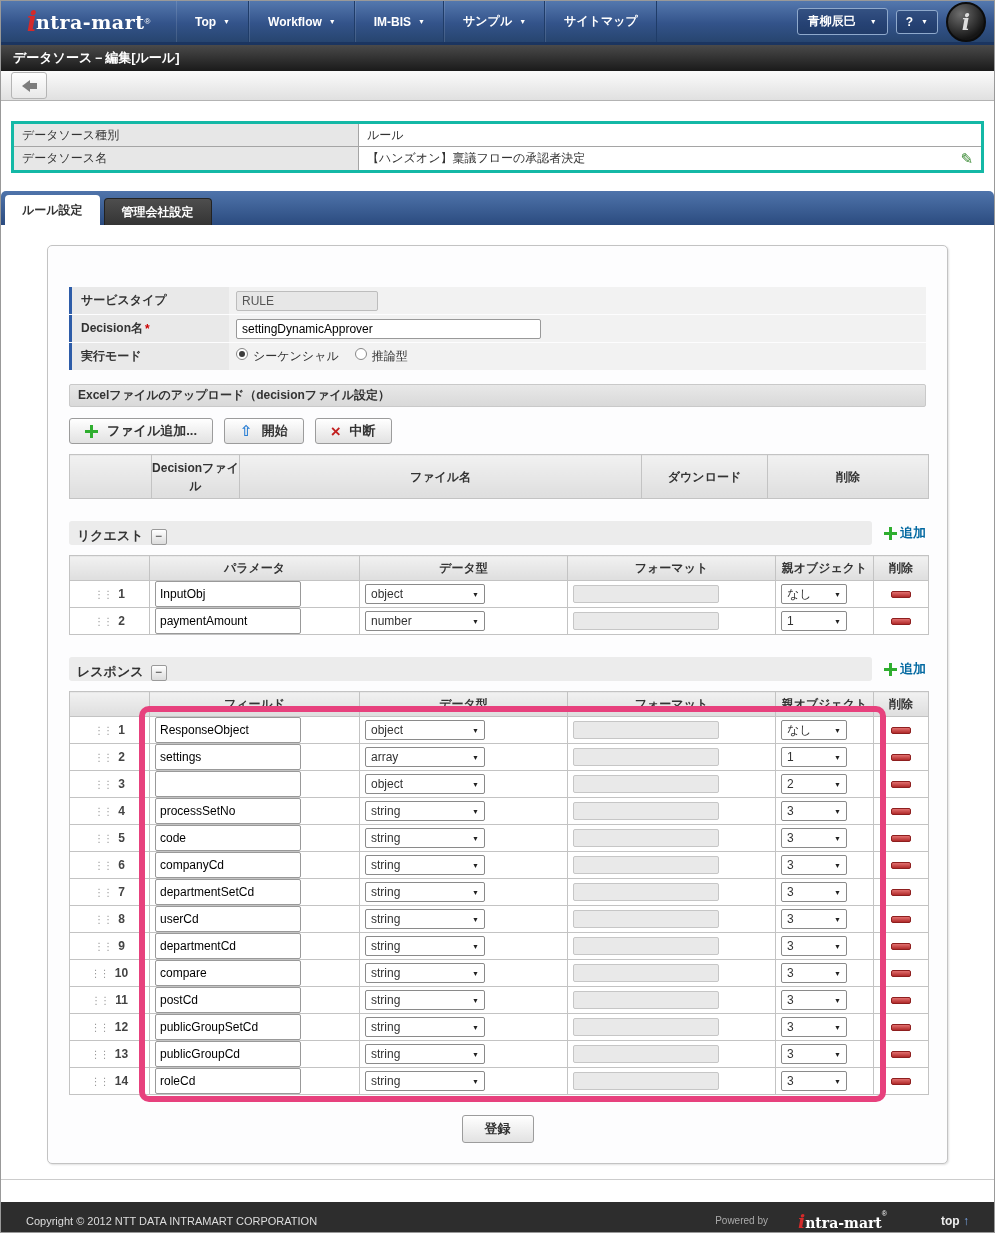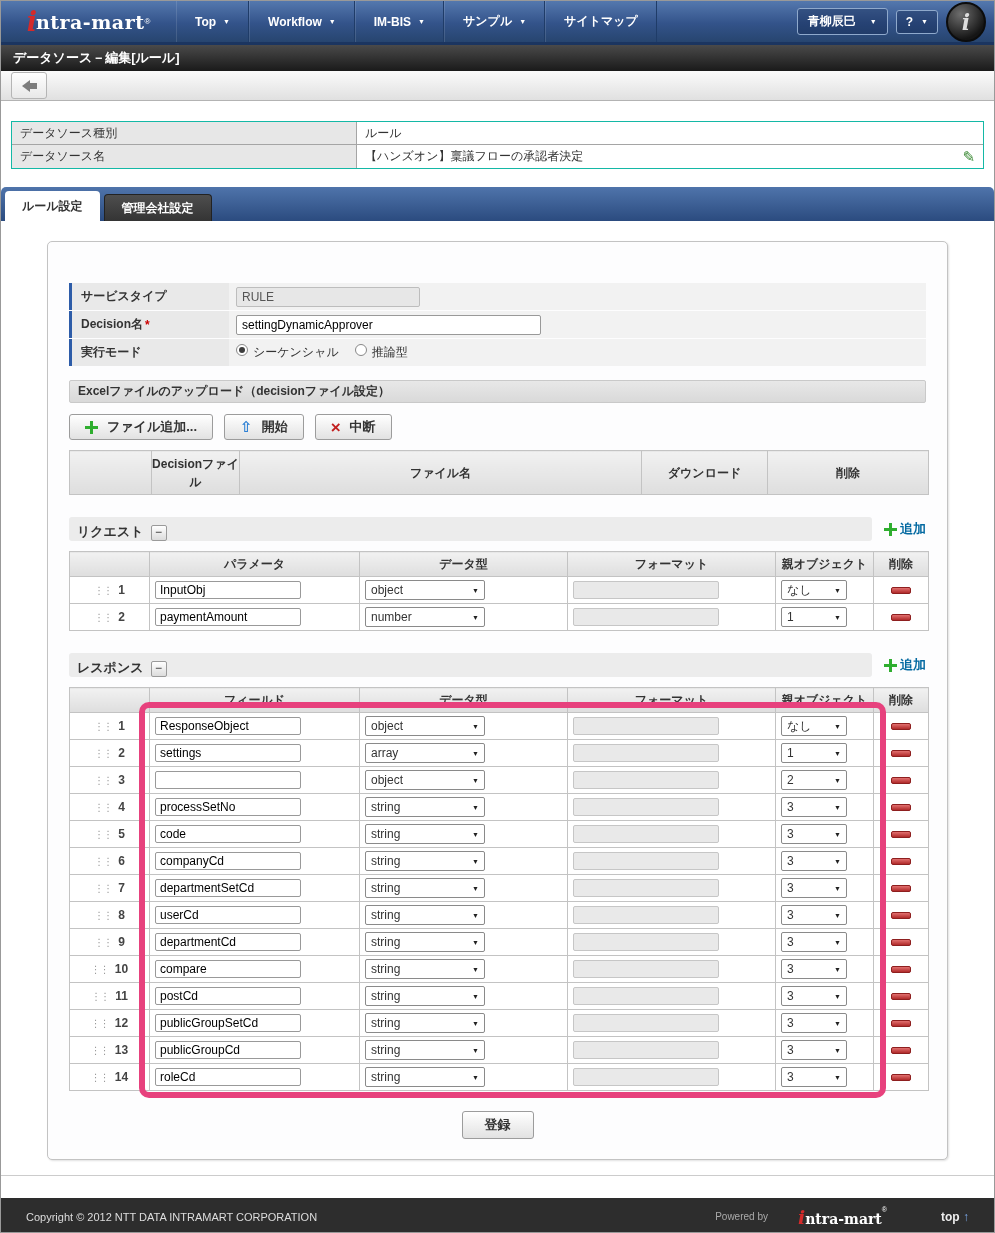--- a/index.html
+++ b/index.html
@@ -22,21 +22,21 @@
 
   
   .titlebar { height:26px; background:linear-gradient(#4a4a4a,#1a1a1a); color:#fff; font-weight:bold; font-size:13px; display:flex; align-items:center; padding-left:12px; }
   .toolbar { height:30px; background:linear-gradient(#fbfbfb,#e0e0e0); border-bottom:1px solid #b3b3b3; display:flex; align-items:center; }
   .backbtn { width:36px; height:27px; margin-left:10px; background:linear-gradient(#fff,#e8e8e8); border:1px solid #b5b5b5; border-radius:3px; display:flex; align-items:center; justify-content:center; cursor:pointer; }
   .arrow-left { display:flex; align-items:center; }
   .arrow-left .tri { width:0; height:0; border-top:6px solid transparent; border-bottom:6px solid transparent; border-right:8px solid #7d7d7d; }
   .arrow-left .stem { width:7px; height:6px; background:#7d7d7d; }
 
   
-  .info-table { margin:20px 10px 0 10px; border:1px solid #14b8a6; }
+  .info-table { margin:20px 10px 0 10px; border:3px solid #14b8a6; }
   .info-row { display:flex; height:23px; border-bottom:1px solid #a5a5a5; }
   .info-row:last-child { border-bottom:none; }
   .info-label { width:345px; background:#e7e7e7; border-right:1px solid #a5a5a5; display:flex; align-items:center; padding-left:8px; }
   .info-value { flex:1; background:#fff; display:flex; align-items:center; padding-left:8px; }
   .pencil { margin-left:auto; margin-right:8px; color:#3d8b37; font-size:15px; cursor:pointer; }
 
   
   .tabstrip { margin-top:18px; height:34px; background:linear-gradient(#4f74ab,#2b4b7f); border-radius:5px 5px 0 0; display:flex; align-items:flex-end; padding-left:4px; }
   .tab { border-radius:4px 4px 0 0; padding:0 17px; font-weight:bold; font-size:12px; display:flex; align-items:center; cursor:pointer; }
   .tab.active { background:#fff; color:#333; height:30px; }
@@ -70,21 +70,21 @@
 
   
   table.dt { border-collapse:collapse; table-layout:fixed; width:859px; margin-top:10px; }
   table.dt th, table.dt td { border:1px solid #c3c3c3; overflow:hidden; }
   table.dt th { background:linear-gradient(#f1f1f1,#dedede); font-weight:bold; font-size:12px; height:25px; text-align:center; }
   table.dt td { height:27px; background:#fff; padding:0 5px; }
   td.numcell { background:#ededed; }
   .numwrap { display:flex; align-items:center; justify-content:center; gap:6px; }
   .drag { color:#9a9a9a; font-size:10px; letter-spacing:-1px; cursor:grab; }
   .rownum { font-weight:bold; font-size:12px; color:#444; }
-  .cellinput { width:146px; height:18px; border:1px solid #999; border-radius:2px; font-size:12px; padding:4px 4px; font-family:"Liberation Sans",sans-serif; }
+  .cellinput { width:146px; height:18px; border:1px solid #999; border-radius:2px; font-size:12px; padding:12px 4px; font-family:"Liberation Sans",sans-serif; }
   .fsel { width:120px; height:20px; border:1px solid #8a8a8a; border-radius:2px; background:#fff; display:flex; align-items:center; justify-content:space-between; padding:0 5px; font-size:12px; cursor:pointer; }
   .fsel.small { width:66px; }
   .fsel .caret { font-size:7px; color:#222; }
   .fmt { width:146px; height:18px; background:#e9e9e9; border:1px solid #c6c6c6; border-radius:2px; }
   .minus { display:inline-block; width:20px; height:7px; background:linear-gradient(#e2706f,#b02a2a); border:1px solid #8e1f1f; border-radius:2px; cursor:pointer; }
   td.delcell { text-align:center; }
 
   
   .listhead { margin-top:22px; display:flex; align-items:center; }
   .listbar { flex:1; height:24px; background:#ececec; border-radius:3px; display:flex; align-items:flex-end; padding:0 8px; }
@@ -212,21 +212,21 @@
       <div class="tab">
         <span>管理会社設定</span>
       </div>
     </div>
 
   <div class="panel">
 
     <div class="form-row">
       <div class="form-label">サービスタイプ</div>
       <div class="form-value">
-        <input class="ip disabled" style="width: 184px;" disabled="" value="RULE">
+        <input class="ip disabled" style="width: 142px;" disabled="" value="RULE">
       </div>
     </div>
     <div class="form-row">
       <div class="form-label">
         <span>Decision名</span>
           <span class="req">*</span>
       </div>
       <div class="form-value">
         <input class="ip" style="width: 305px;" value="settingDynamicApprover">
       </div>

